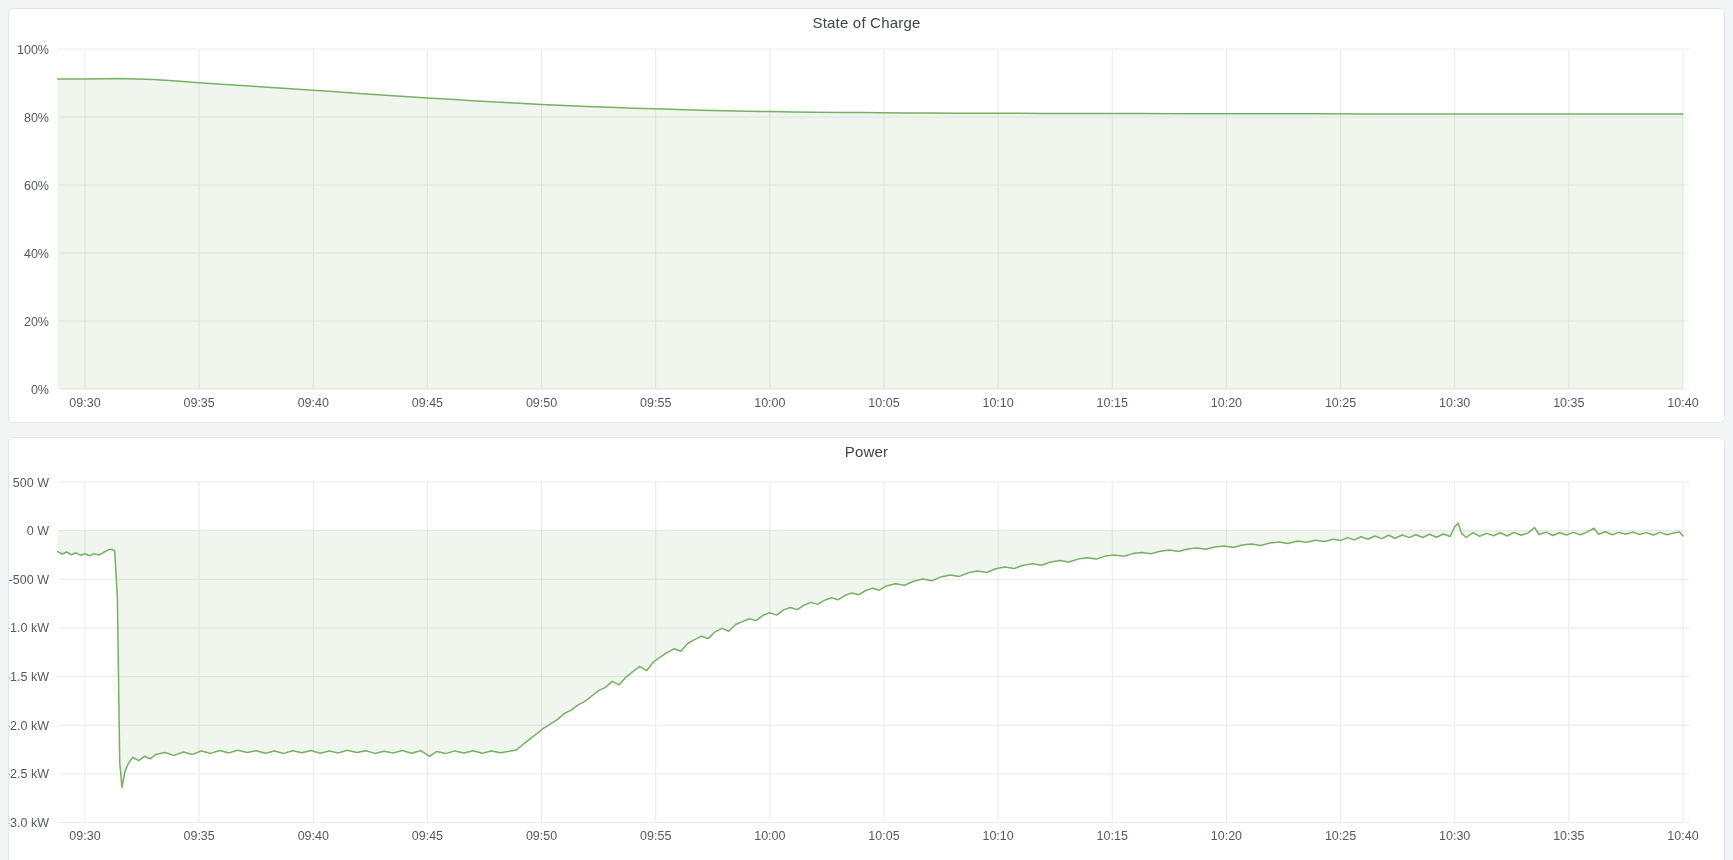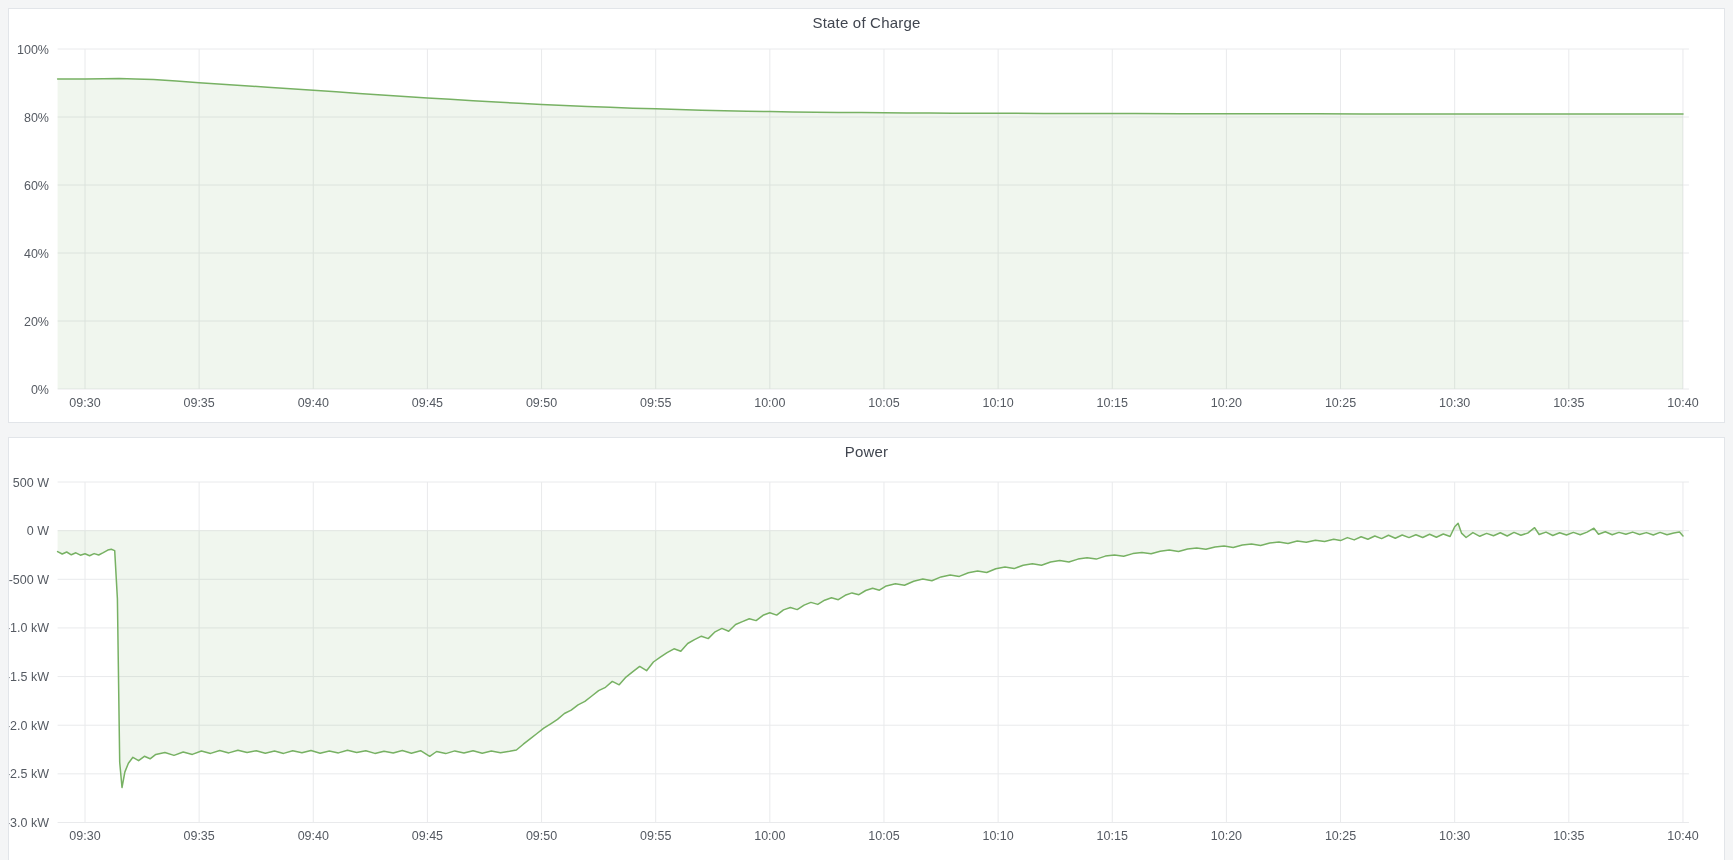--- a/index.html
+++ b/index.html
@@ -7,21 +7,21 @@
     width:1733px; height:860px;
     background:#f4f5f6;
     font-family:"Liberation Sans", sans-serif;
     overflow:hidden;
   }
   .panel {
     position:absolute;
     left:8px; width:1717px;
     background:#ffffff;
     border:1px solid #e2e5e9;
-    border-radius:0;
+    border-radius:5px;
     display:flex; flex-direction:column;
   }
   #panel-soc  { top:8px;   height:415px; }
   #panel-power{ top:437px; height:444px; }
   .panel-title {
     height:27px; flex:0 0 27px;
     display:flex; align-items:center; justify-content:center;
     font-size:15px; font-weight:500; color:#40454f; letter-spacing:.2px;
     cursor:pointer;
   }

